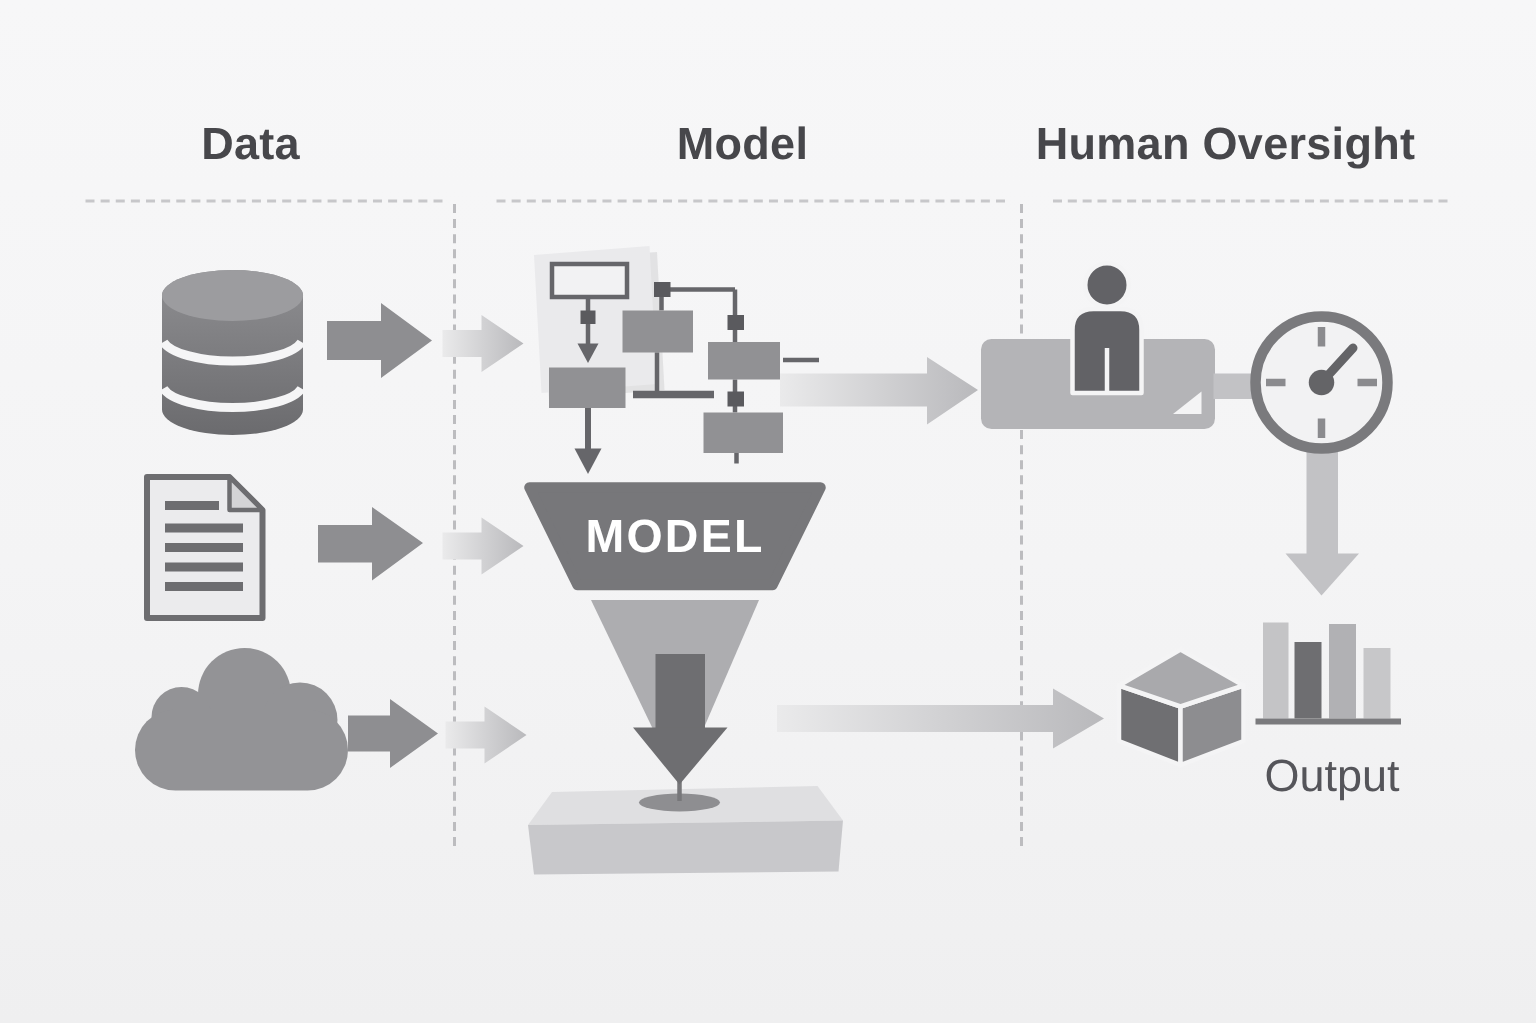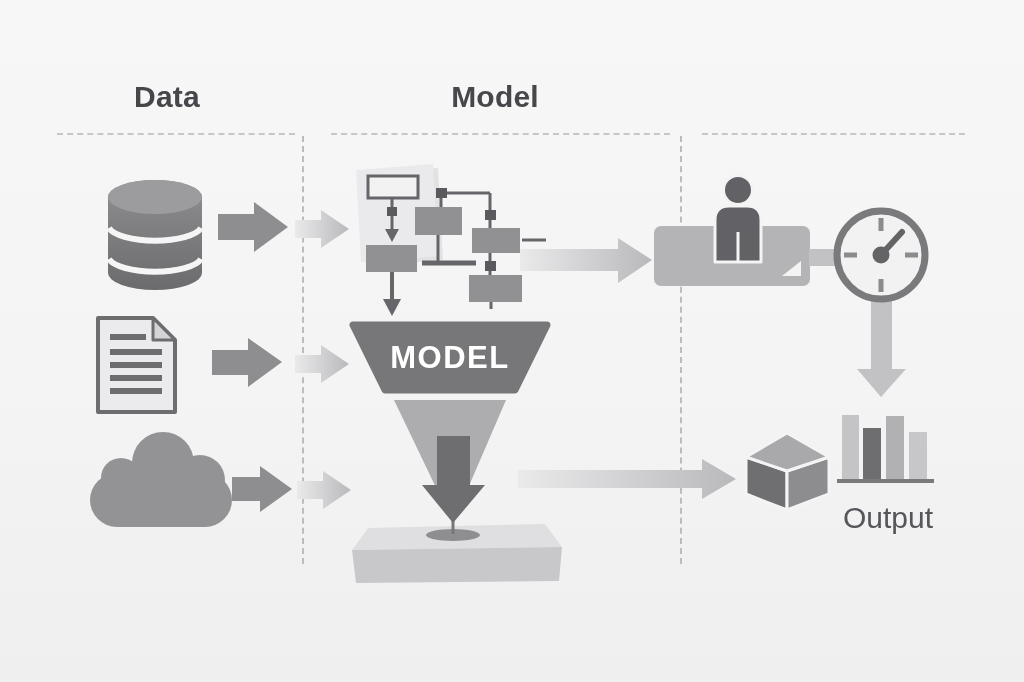--- a/index.html
+++ b/index.html
@@ -27,20 +27,21 @@
   }
   svg.art{position:absolute;left:0;top:0;}
 </style>
 </head>
 <body>
 
 <div class="stage">
 
   <div class="col-heading" style="left:167px">Data</div>
   <div class="col-heading" style="left:495px">Model</div>
+  <div class="col-heading" style="left:817px">Human Oversight</div>
 
   <div class="heading-underline" style="left:57px;width:238px"></div>
   <div class="heading-underline" style="left:331px;width:339px"></div>
   <div class="heading-underline" style="left:702px;width:263px"></div>
 
   <div class="v-divider" style="left:302px"></div>
   <div class="v-divider" style="left:680px"></div>
 
   <svg class="art" width="1024" height="682" viewBox="0 0 1024 682">
     <defs>

